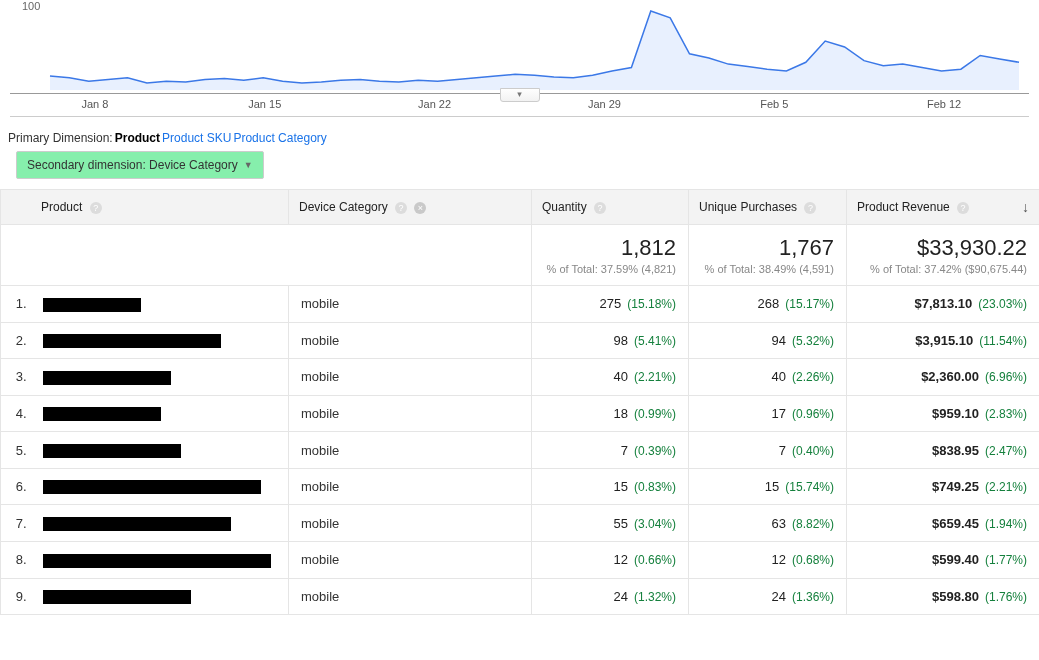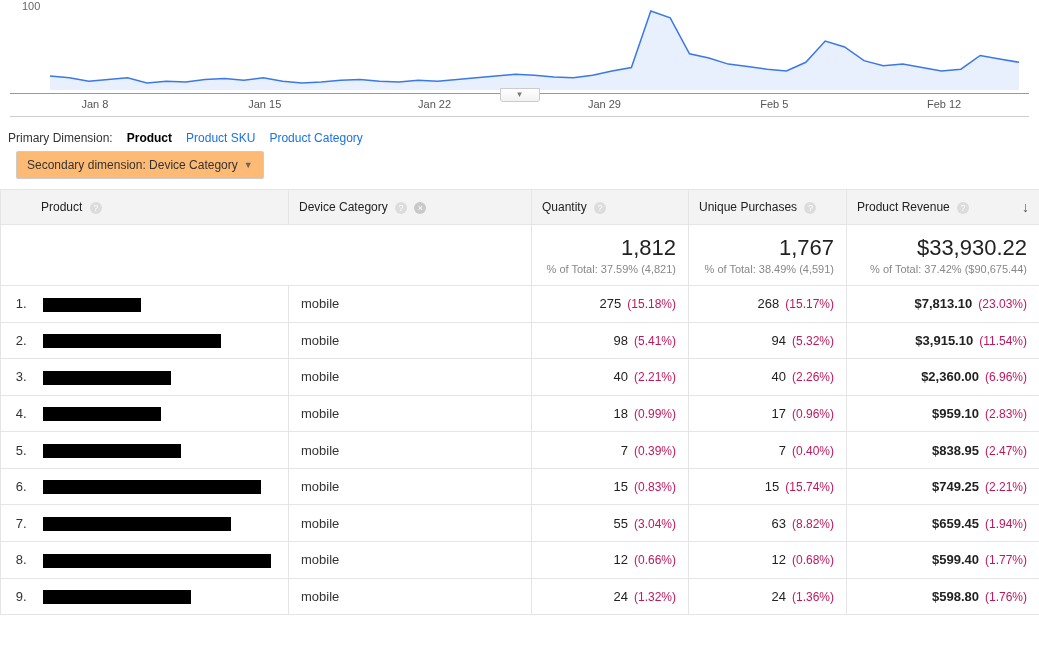--- a/index.html
+++ b/index.html
@@ -51,36 +51,36 @@
     text-align: center;
     line-height: 10px;
     color: #777;
     font-size: 9px;
     cursor: pointer;
   }
   
   .dimbar {
     display: flex;
     align-items: flex-start;
-    gap: 14px;
+    gap: 2px;
     padding: 0 12px 6px 8px;
     font-size: 12px;
   }
   .dimbar .label { color: #333; }
   .dimbar .current { font-weight: bold; color: #000; }
   .dimbar .alt { color: #1a73e8; cursor: pointer; }
   
   .controls {
     display: flex;
     justify-content: space-between;
     padding: 0 8px 10px 16px;
   }
   .btn {
     border: 1px solid #ccc;
-    background: #fdba74;
+    background: #86efac;
     border-radius: 2px;
     padding: 6px 10px;
     font-size: 12px;
     color: #333;
     display: inline-flex;
     align-items: center;
     gap: 6px;
     cursor: pointer;
   }
   .btn .caret { font-size: 9px; color: #666; }
@@ -156,21 +156,21 @@
     display: inline-block;
     background: #000;
     height: 14px;
     vertical-align: middle;
   }
   td.metric {
     text-align: right;
     white-space: nowrap;
   }
   td.metric .val { color: #222; }
-  td.metric .pct, span.pct { color: #be185d; margin-left: 6px; font-size: 12px; }
+  td.metric .pct, span.pct { color: #15803d; margin-left: 6px; font-size: 12px; }
   td.metric.rev .val { font-weight: bold; }
   col.c-idx { width: 30px; }
   col.c-prod { width: 258px; }
   col.c-dev { width: 243px; }
   col.c-qty { width: 157px; }
   col.c-uniq{ width: 158px; }
   col.c-rev { width: 193px; }
 </style>
 </head>
 <body>

